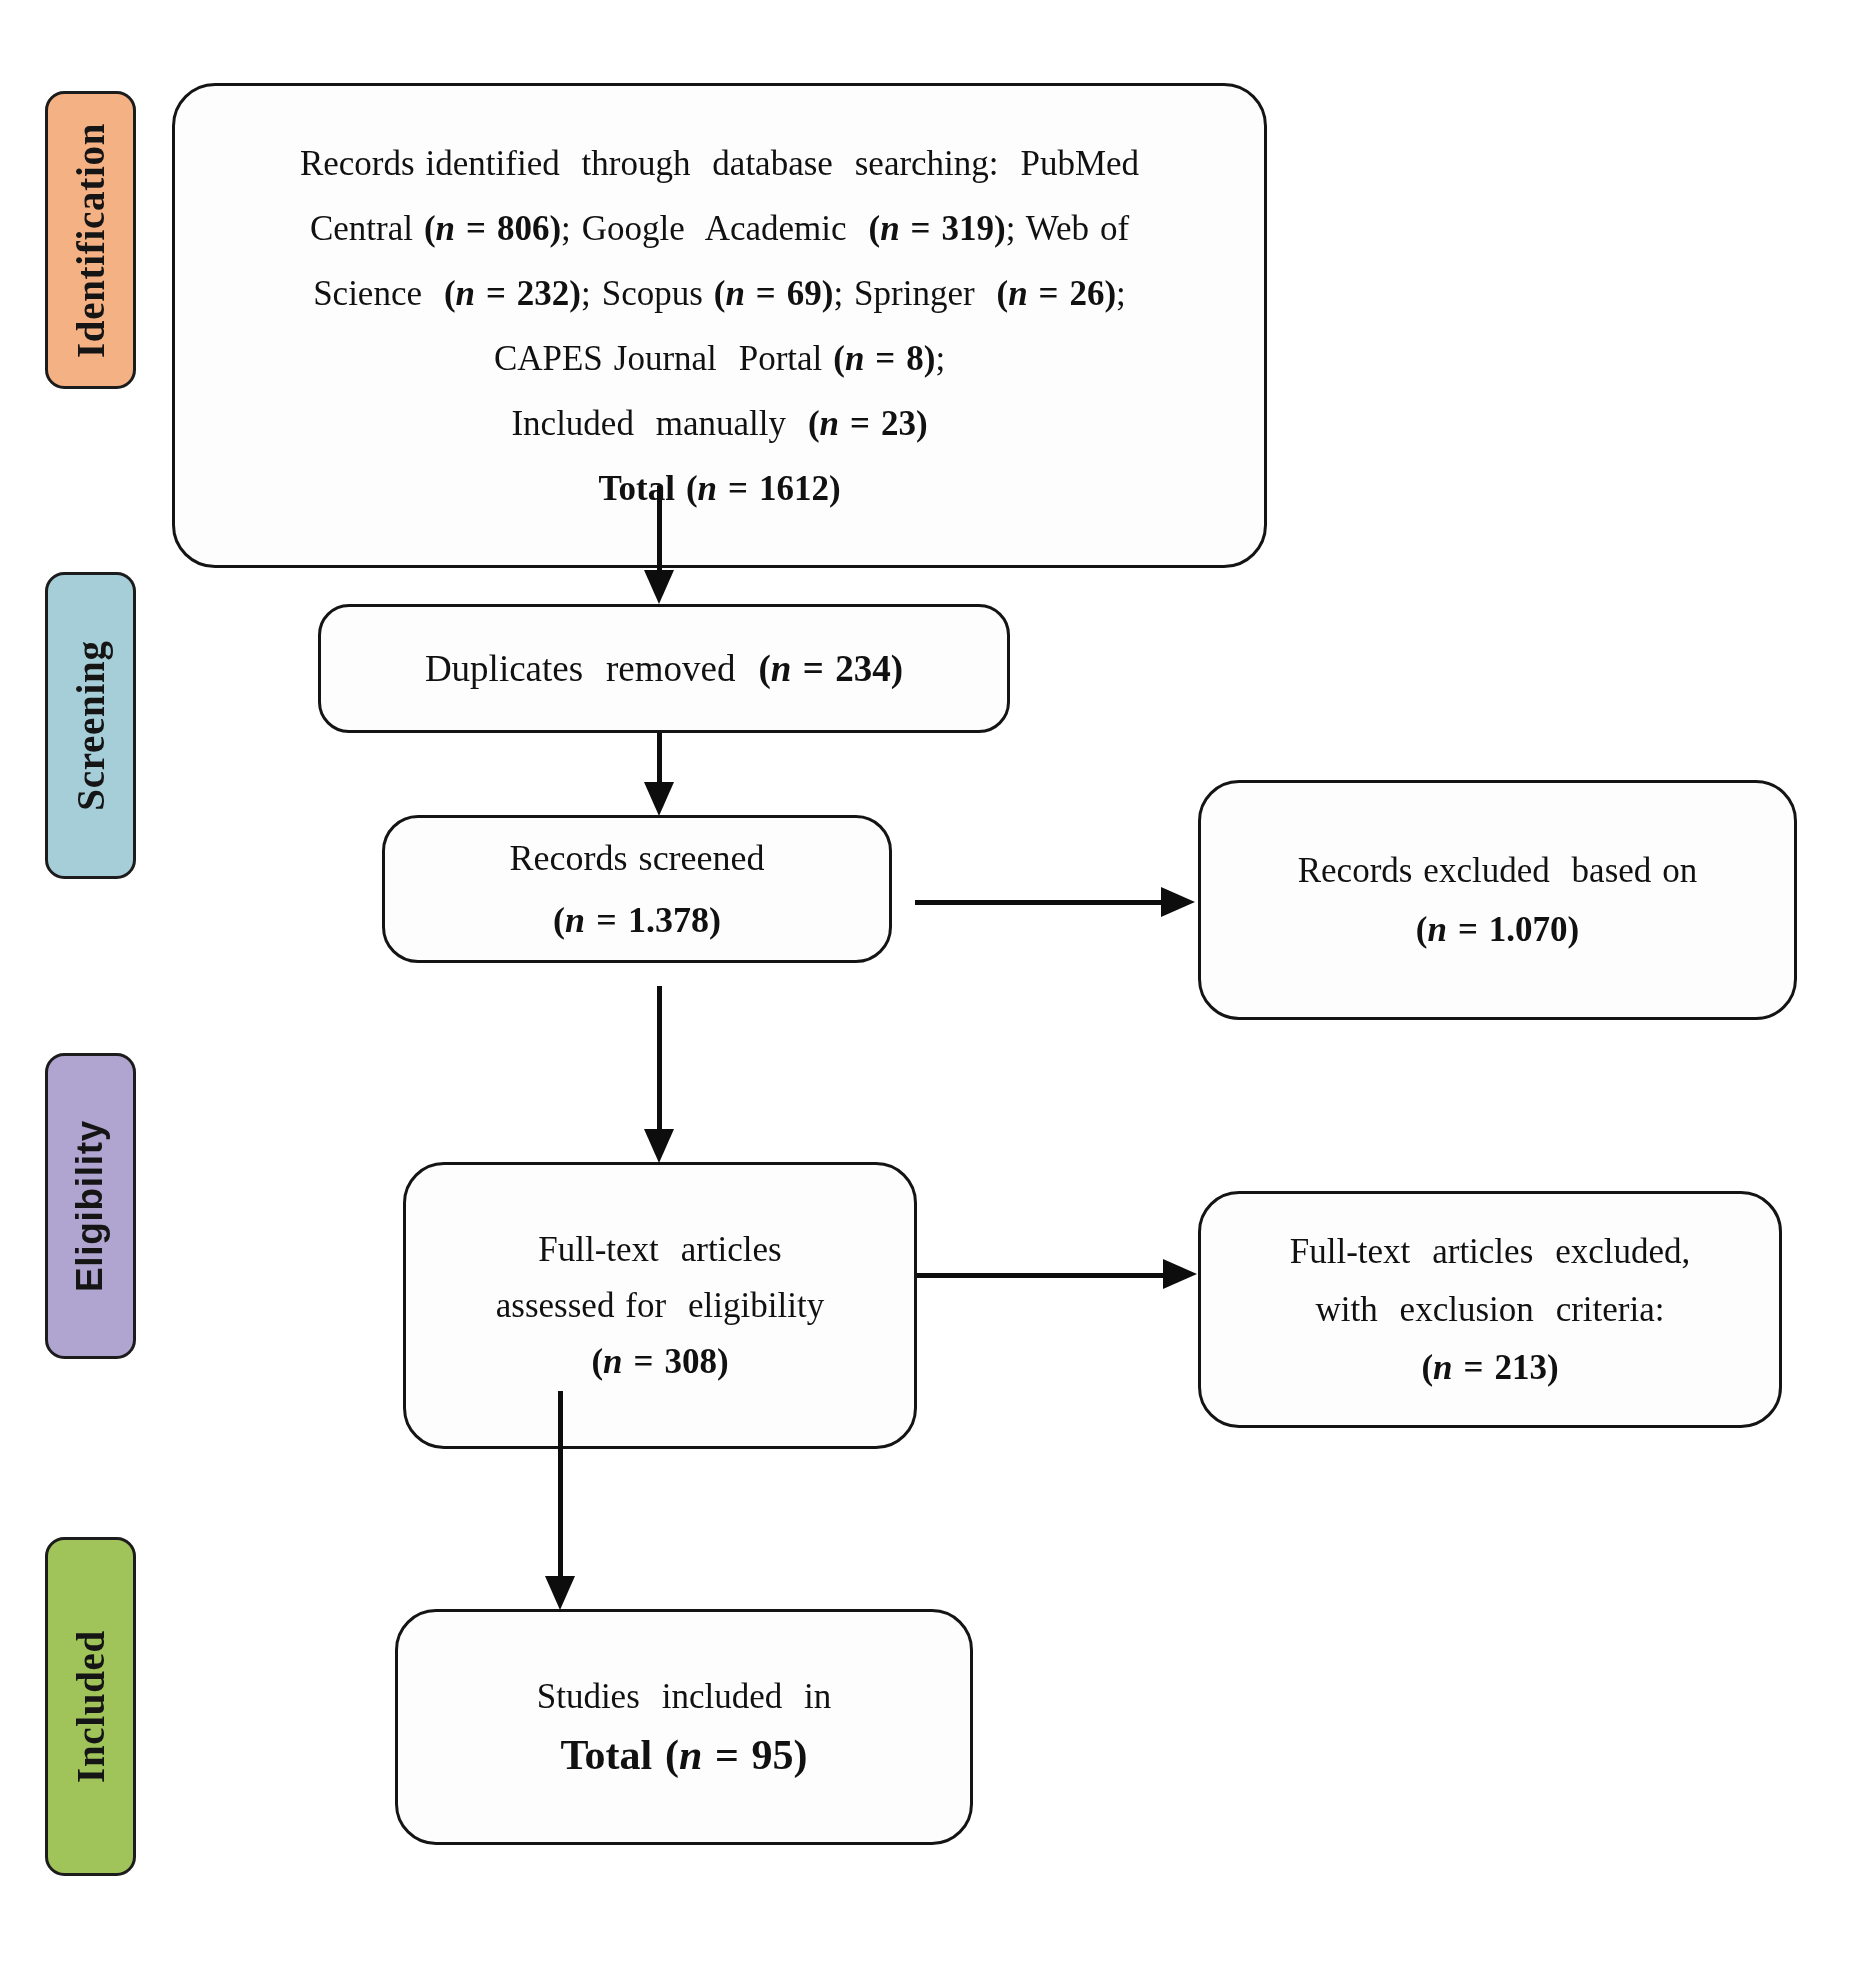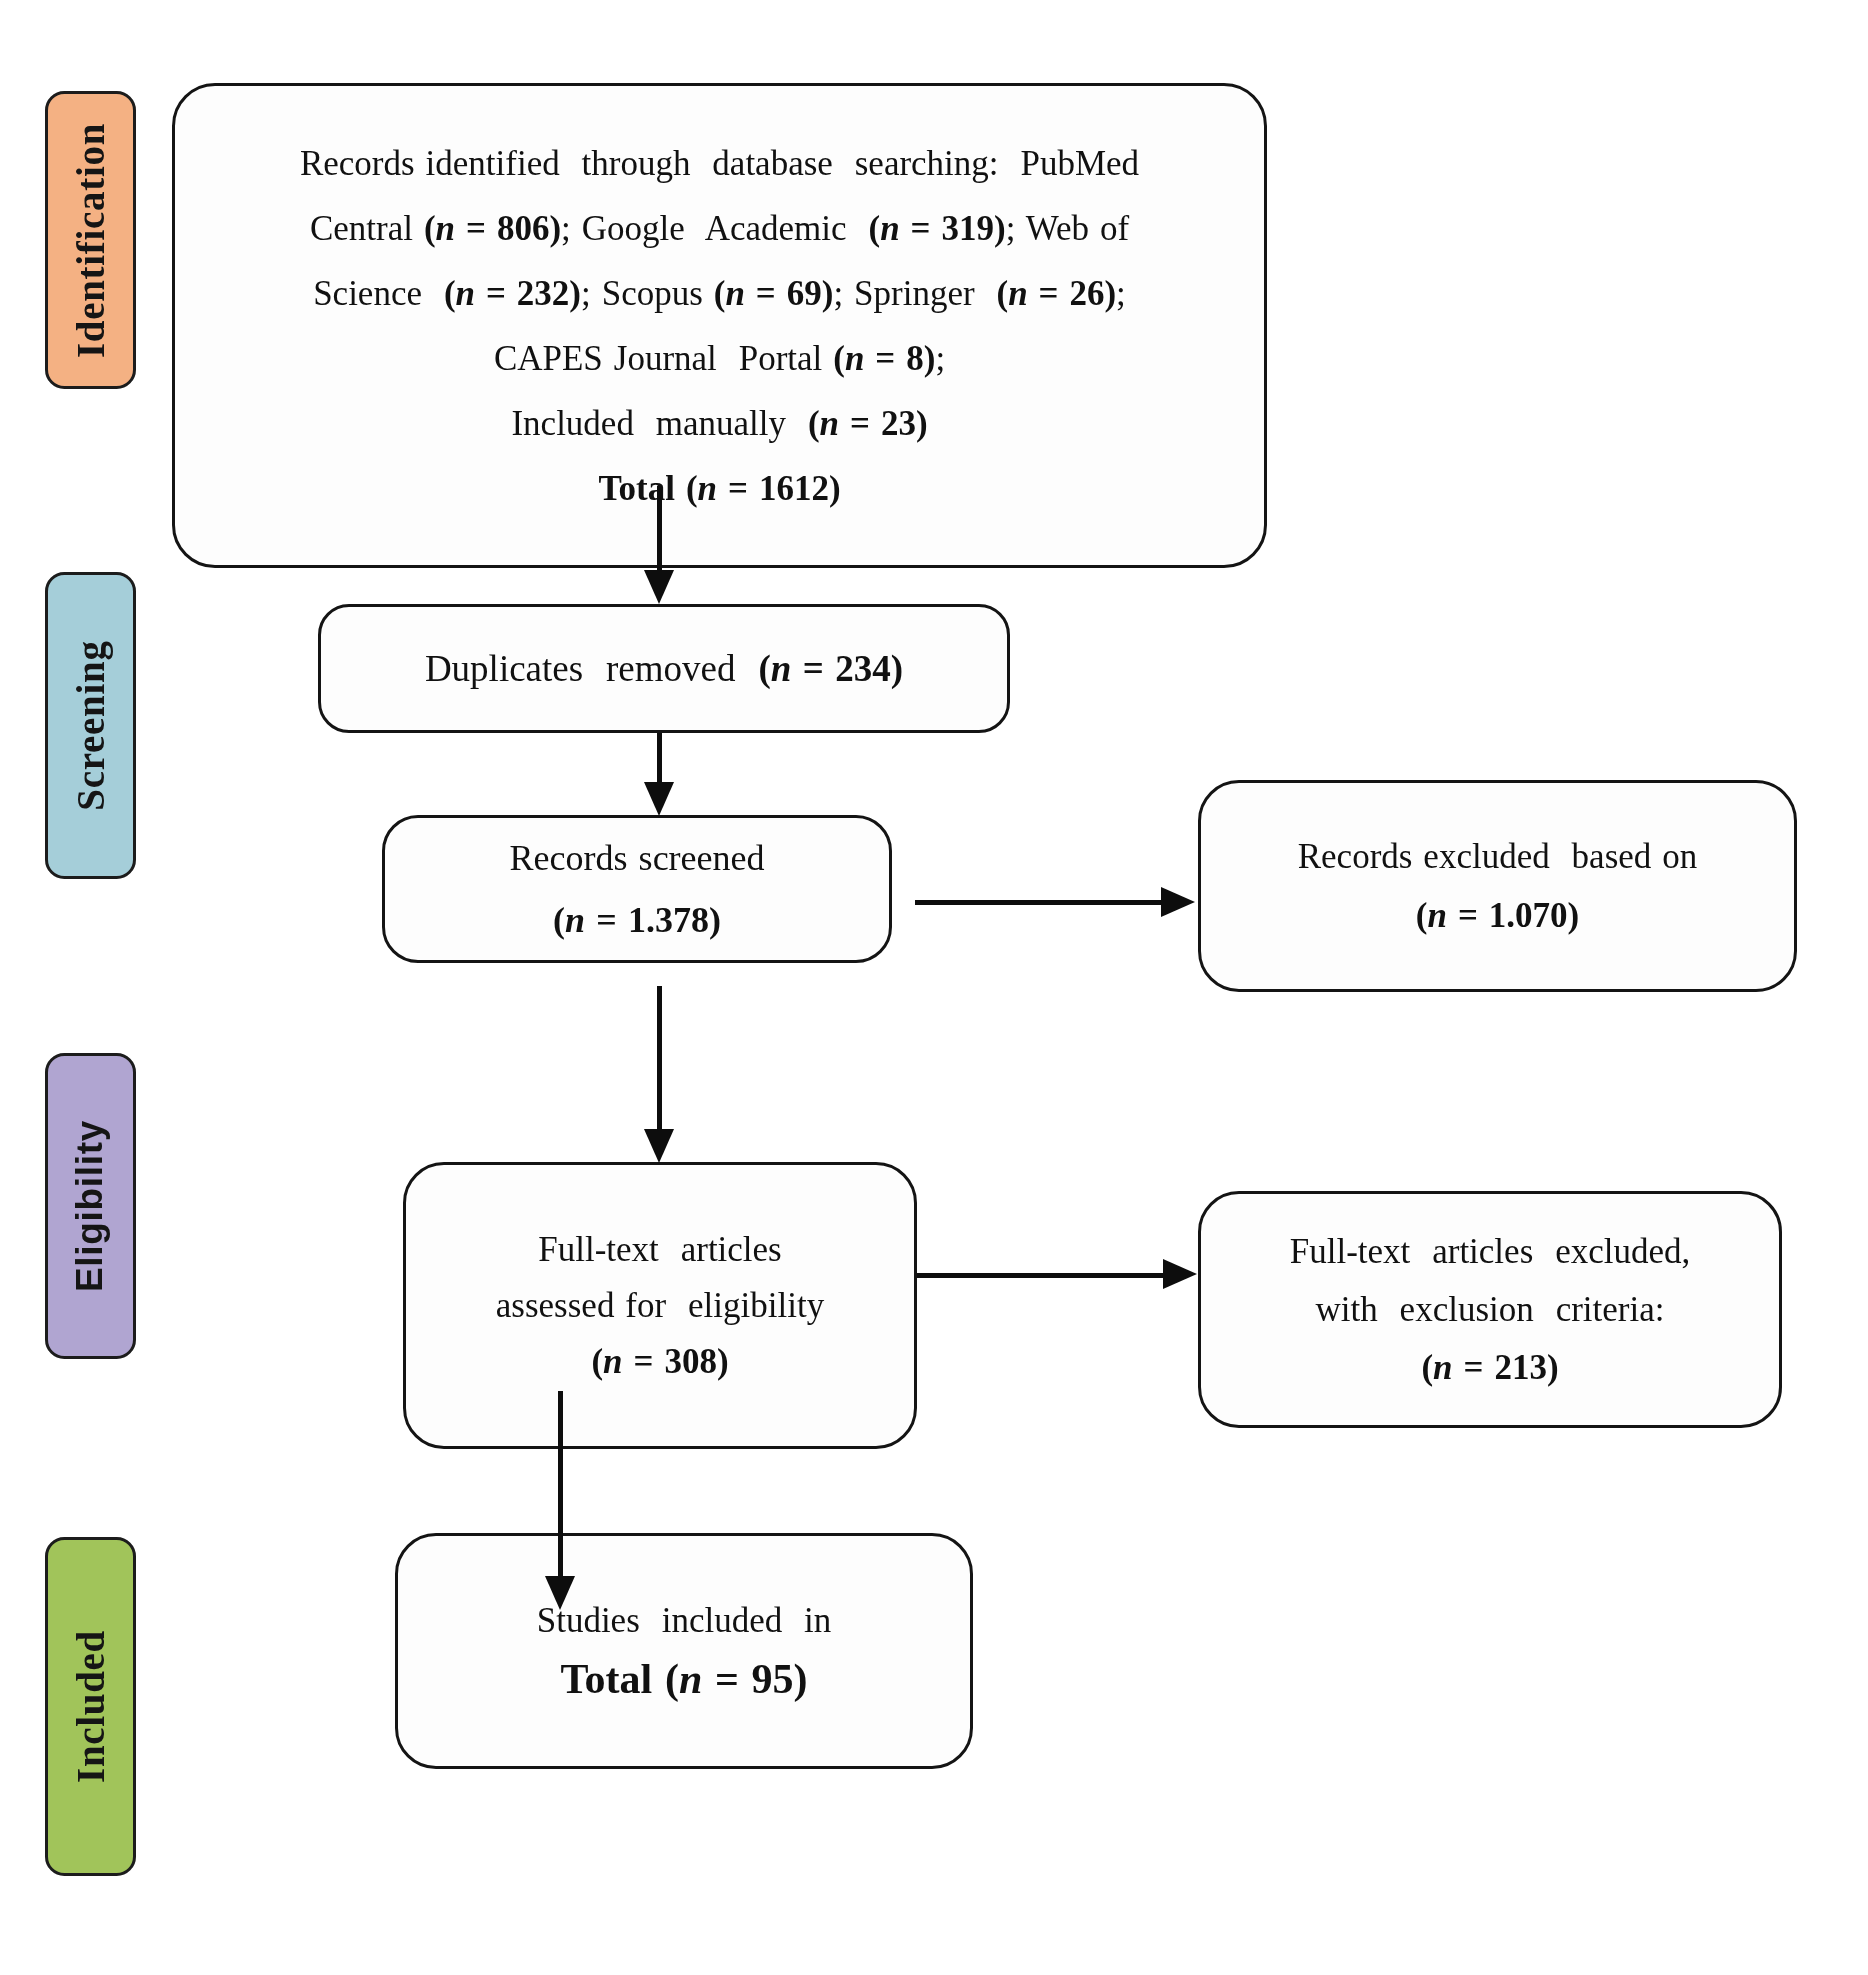--- a/index.html
+++ b/index.html
@@ -24,27 +24,27 @@
   .bi{font-weight:bold;font-style:italic;}
   .B{font-weight:bold;font-size:42px;}
   .Bi{font-weight:bold;font-style:italic;font-size:42px;}
 
   #box-identified{left:172px;top:83px;width:1095px;height:485px;border-radius:43px;
       font-size:35px;line-height:65px;}
   #box-duplicates{left:318px;top:604px;width:692px;height:129px;border-radius:31px;
       font-size:37px;line-height:45px;}
   #box-screened{left:382px;top:815px;width:510px;height:148px;border-radius:36px;
       font-size:36px;line-height:62px;}
-  #box-excluded-screening{left:1198px;top:780px;width:599px;height:212px;border-radius:41px;
+  #box-excluded-screening{left:1198px;top:780px;width:599px;height:240px;border-radius:41px;
       font-size:35px;line-height:59px;}
   #box-fulltext{left:403px;top:1162px;width:514px;height:287px;border-radius:41px;
       font-size:35px;line-height:56px;}
   #box-excluded-fulltext{left:1198px;top:1161px;width:584px;height:237px;border-radius:41px;
       font-size:35px;line-height:58px;margin-top:30px;}
-  #box-included-studies{left:395px;top:1533px;width:578px;height:236px;border-radius:41px;
+  #box-included-studies{left:395px;top:1609px;width:578px;height:236px;border-radius:41px;
       font-size:35px;line-height:58px;}
 
   
   .vline{position:absolute;width:4.5px;background:#0d0d0d;}
   .hline{position:absolute;height:4.5px;background:#0d0d0d;}
   .head-down{position:absolute;width:0;height:0;
       border-left:15.6px solid transparent;border-right:15.6px solid transparent;
       border-top:34px solid #0d0d0d;}
   .head-right{position:absolute;width:0;height:0;
       border-top:15.6px solid transparent;border-bottom:15.6px solid transparent;

